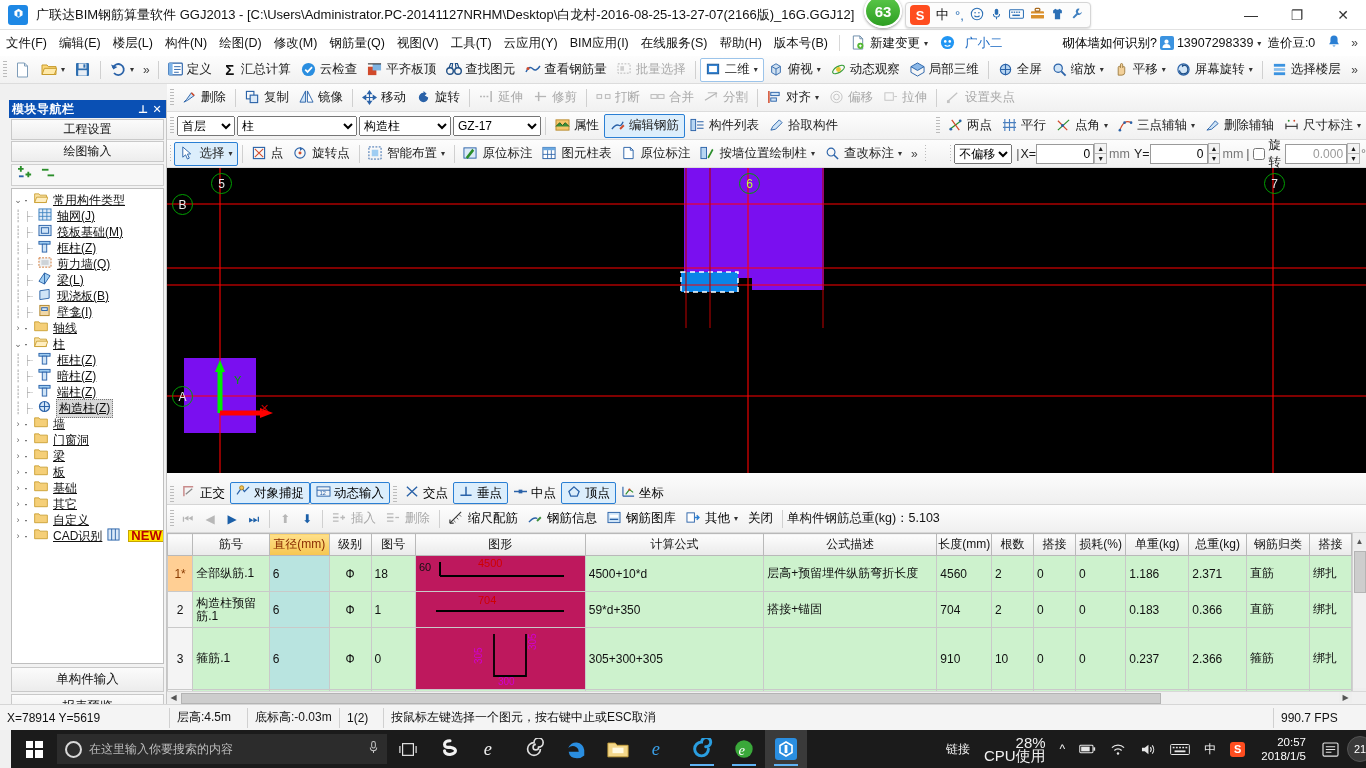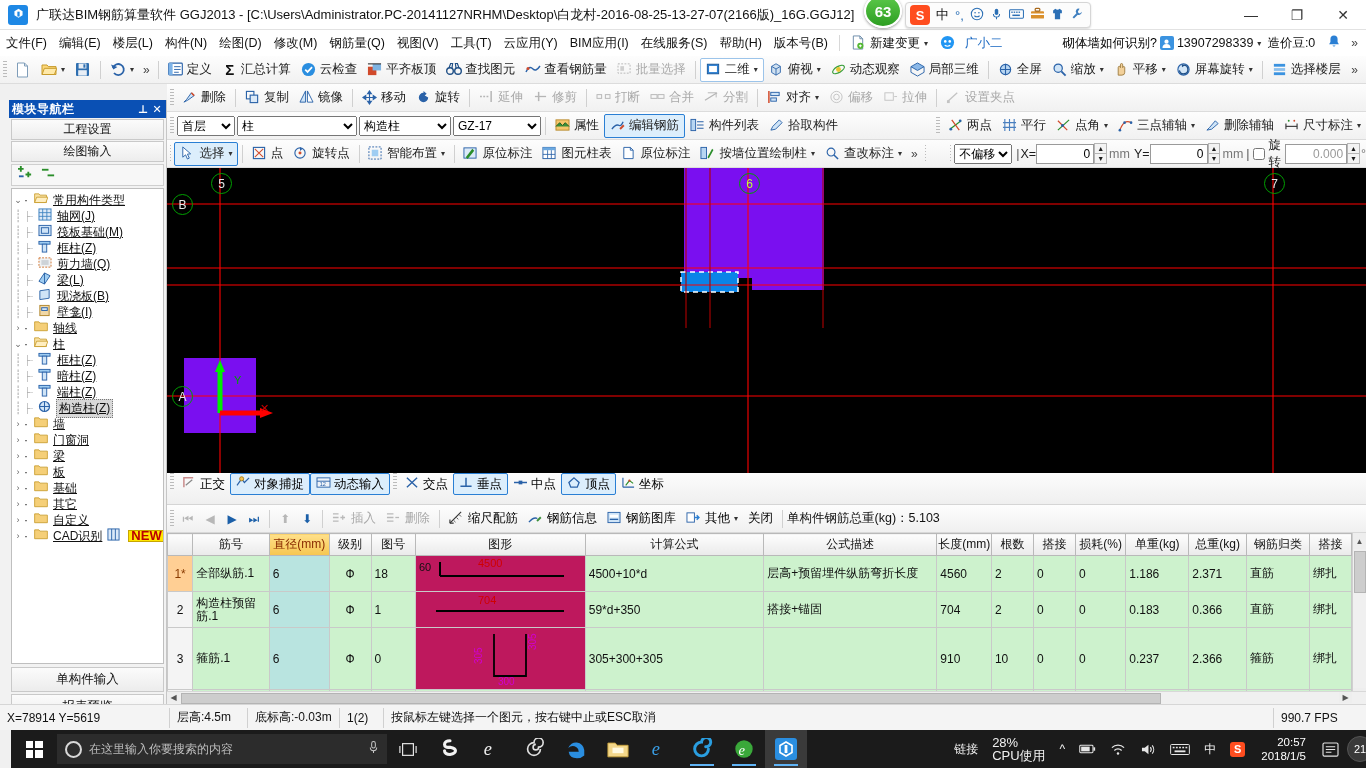--- a/index.html
+++ b/index.html
@@ -124,21 +124,21 @@
   }
 
   
   .canvaswrap { position:absolute; left:167px; top:168px; width:1199px; height:305px; background:#000; overflow:hidden; }
   .canvaswrap svg { display:block; }
 
   
   .snapbar {
     position:absolute; left:167px; top:473px; width:1199px; height:32px;
     background:linear-gradient(#fcfcfc,#efefef); border-bottom:1px solid #d5d5d5;
-    display:flex; align-items:flex-start; font-size:12.5px;
+    display:flex; align-items:flex-end; font-size:12.5px;
   }
   .snapbtn { display:flex;align-items:center;gap:3px;padding:2px 5px;height:22px; }
   .snapbtn.active { border:1px solid #2a7fd4; background:#dceefc; border-radius:2px; }
 
   
   .rebarpanel { position:absolute; left:167px; top:505px; width:1199px; height:199px; background:#f2f2f2; }
   .rb-toolbar {
     height:28px; display:flex; align-items:center; font-size:12.5px;
     background:linear-gradient(#fdfdfd,#f0f0f0); border-bottom:1px solid #d8d8d8;
   }
@@ -196,21 +196,21 @@
   .searchbox {
     width:330px;height:30px;background:#2c2c2c;display:flex;align-items:center;
     gap:7px;padding:0 8px; color:#bdbdbd; font-size:12px;
   }
   .cortana { width:17px;height:17px;border:2px solid #d8d8d8;border-radius:50%; }
   .tb-icon { width:42px;height:38px;display:flex;align-items:center;justify-content:center;position:relative; }
   .tb-icon.running::after { content:""; position:absolute;bottom:2px;left:9px;width:24px;height:2px;background:#5fb3f5; }
   .tb-icon.active { background:#3a3a3a; }
   .tray { margin-left:auto; display:flex; align-items:center; gap:2px; padding-right:4px; }
   .tray-item { padding:0 6px;height:38px;display:flex;align-items:center;justify-content:center;font-size:12px;color:#f0f0f0; }
-  .cpu { display:flex;flex-direction:column;align-items:flex-start;line-height:13px;font-size:13px; }
+  .cpu { display:flex;flex-direction:column;align-items:flex-end;line-height:13px;font-size:15px; }
   .clock { display:flex;flex-direction:column;align-items:flex-end;line-height:14px;font-size:11.5px;padding:0 8px; }
   .notifbadge { width:26px;height:26px;border-radius:50%;background:#3a3a3a;color:#fff;font-size:11px;
                 display:flex;align-items:center;justify-content:center;border:1px solid #555; }
 </style>
 </head>
 <body>
 
 <div id="app">
 
   <div class="titlebar">

